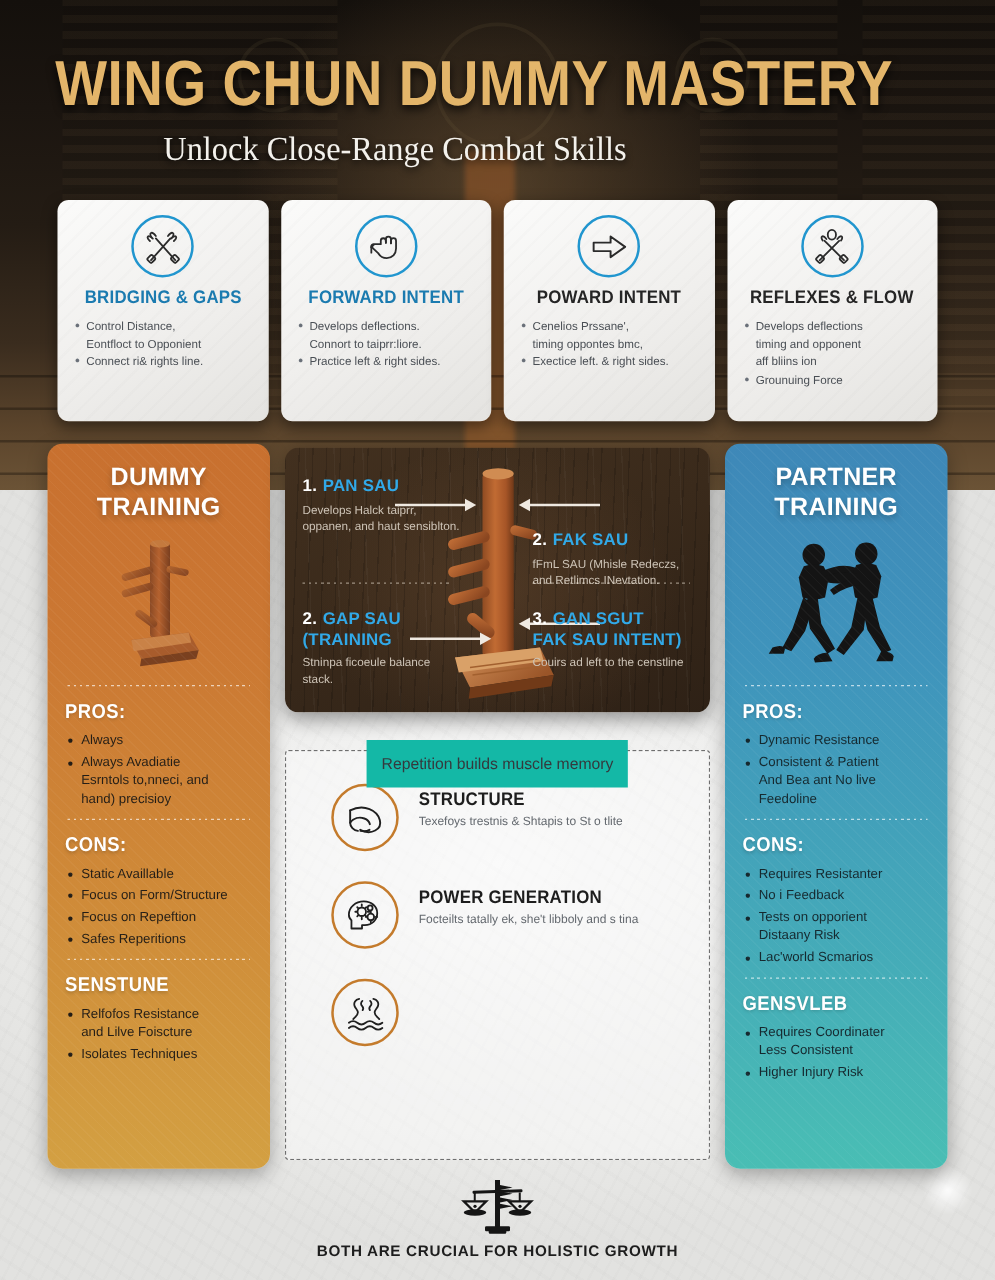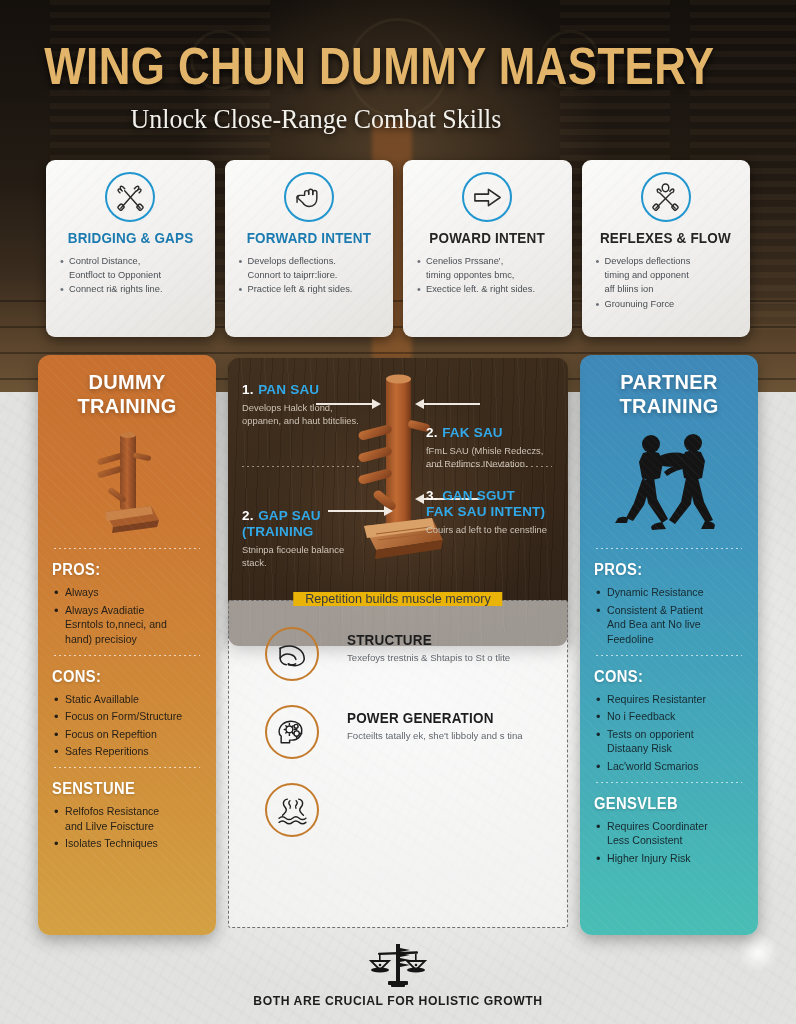--- a/index.html
+++ b/index.html
@@ -165,21 +165,21 @@
   }
   #panel-right li { color:#15282e; }
   .side-panel li::before {
     content:"•"; position:absolute; left:2px; top:-1px; font-size:13px;
   }
   .side-panel li.cont { padding-left:13px; margin-top:-3px; }
   .side-panel li.cont::before { content:""; }
 
   
   #center-dark {
-    position:absolute; left:228px; top:358px; width:340px; height:288px;
+    position:absolute; left:228px; top:358px; width:340px; height:212px;
     border-radius:11px; z-index:6; overflow:hidden;
     background:
       radial-gradient(ellipse 200px 170px at 50% 55%, rgba(120,85,55,.35), rgba(0,0,0,0) 72%),
       linear-gradient(160deg,#42301f 0%,#3a2a1b 45%,#2e2116 100%);
     box-shadow:0 5px 16px rgba(0,0,0,.4);
   }
   #center-dark .wood-lines {
     position:absolute; inset:0;
     background:repeating-linear-gradient(92deg, rgba(0,0,0,.16) 0 1px, rgba(255,255,255,0) 1px 11px),
                repeating-linear-gradient(88deg, rgba(255,255,255,.030) 0 1px, rgba(255,255,255,0) 1px 23px);
@@ -198,21 +198,21 @@
   }
   .note .nm2 {
     font-size:13.5px; font-weight:bold; color:#31A9E8;
     display:block; line-height:1.18; letter-spacing:.2px;
   }
   .note .desc {
     font-size:9.4px; color:#cdc3b6; line-height:1.42; margin-top:3px;
   }
   #note1 { left:14px;  top:22px; }
   #note2 { left:198px; top:22px;margin-top:43px; }
-  #note3 { left:14px;  top:128px;margin-top:20px; }
+  #note3 { left:14px;  top:128px; }
   #note4 { left:198px; top:128px; }
   .arrow { position:absolute; height:2px; background:#efe9e1; z-index:3; }
   .arrow::after {
     content:""; position:absolute; top:-4px; width:0; height:0;
     border-top:5px solid transparent; border-bottom:5px solid transparent;
   }
   .arrow.right::after { right:-9px; border-left:9px solid #efe9e1; }
   .arrow.left::after  { left:-9px;  border-right:9px solid #efe9e1; }
   #arrow1 { left:88px;  top:45px;  width:56px; }
   #arrow2 { left:196px; top:45px;  width:56px; }
@@ -227,24 +227,24 @@
 
   
   #memory-box {
     position:absolute; left:228px; top:600px; width:340px; height:328px;
     z-index:6; border:1.4px dashed #6f6f6f; border-radius:3px;
     background:rgba(250,250,249,.55);
     padding:26px 16px 10px;
   }
   #memory-title {
     position:absolute; left:50%; top:-9px; transform:translateX(-50%);
-    background:#eab308; padding:0 12px;
+    background:#14b8a6; padding:12px 12px;
     font-size:12.6px; color:#35393d; white-space:nowrap;
   }
-  .mem-row { display:flex; align-items:flex-start; gap:28px; margin-bottom:24px; padding-left:20px; }
+  .mem-row { display:flex; align-items:flex-start; gap:16px; margin-bottom:24px; padding-left:20px; }
   .mem-icon {
     flex:0 0 auto; width:54px; height:54px; border-radius:50%;
     border:2.6px solid #C47B2C; display:flex; align-items:center; justify-content:center;
   }
   .mem-icon svg { width:33px; height:33px; display:block; }
   .mem-txt { padding-top:5px; }
   .mem-h {
     font-size:14.5px; font-weight:bold; color:#1d1d1d;
     transform:scaleX(.93); transform-origin:left center;
     letter-spacing:.2px; margin-bottom:3px; white-space:nowrap;
@@ -511,21 +511,21 @@
   </svg>
 
   <div class="arrow right" id="arrow1"></div>
   <div class="arrow left" id="arrow2"></div>
   <div class="arrow right" id="arrow3"></div>
   <div class="arrow left" id="arrow4"></div>
 
   <div class="note" id="note1">
     <span class="num">1.</span>
     <span class="nm">PAN SAU</span>
-    <div class="desc">Develops Halck tlond, oppanen, and haut btitcliies.</div>
+    <div class="desc">Develops Halck taiprr, oppanen, and haut sensiblton.</div>
   </div>
   <div class="note" id="note2">
     <span class="num">2.</span>
     <span class="nm">FAK SAU</span>
     <div class="desc">fFmL SAU (Mhisle Redeczs, and Retlimcs INevtation.</div>
   </div>
   <div class="note" id="note3">
     <span class="num">2.</span>
     <span class="nm">GAP SAU</span>
     <span class="nm2">(TRAINING</span>

